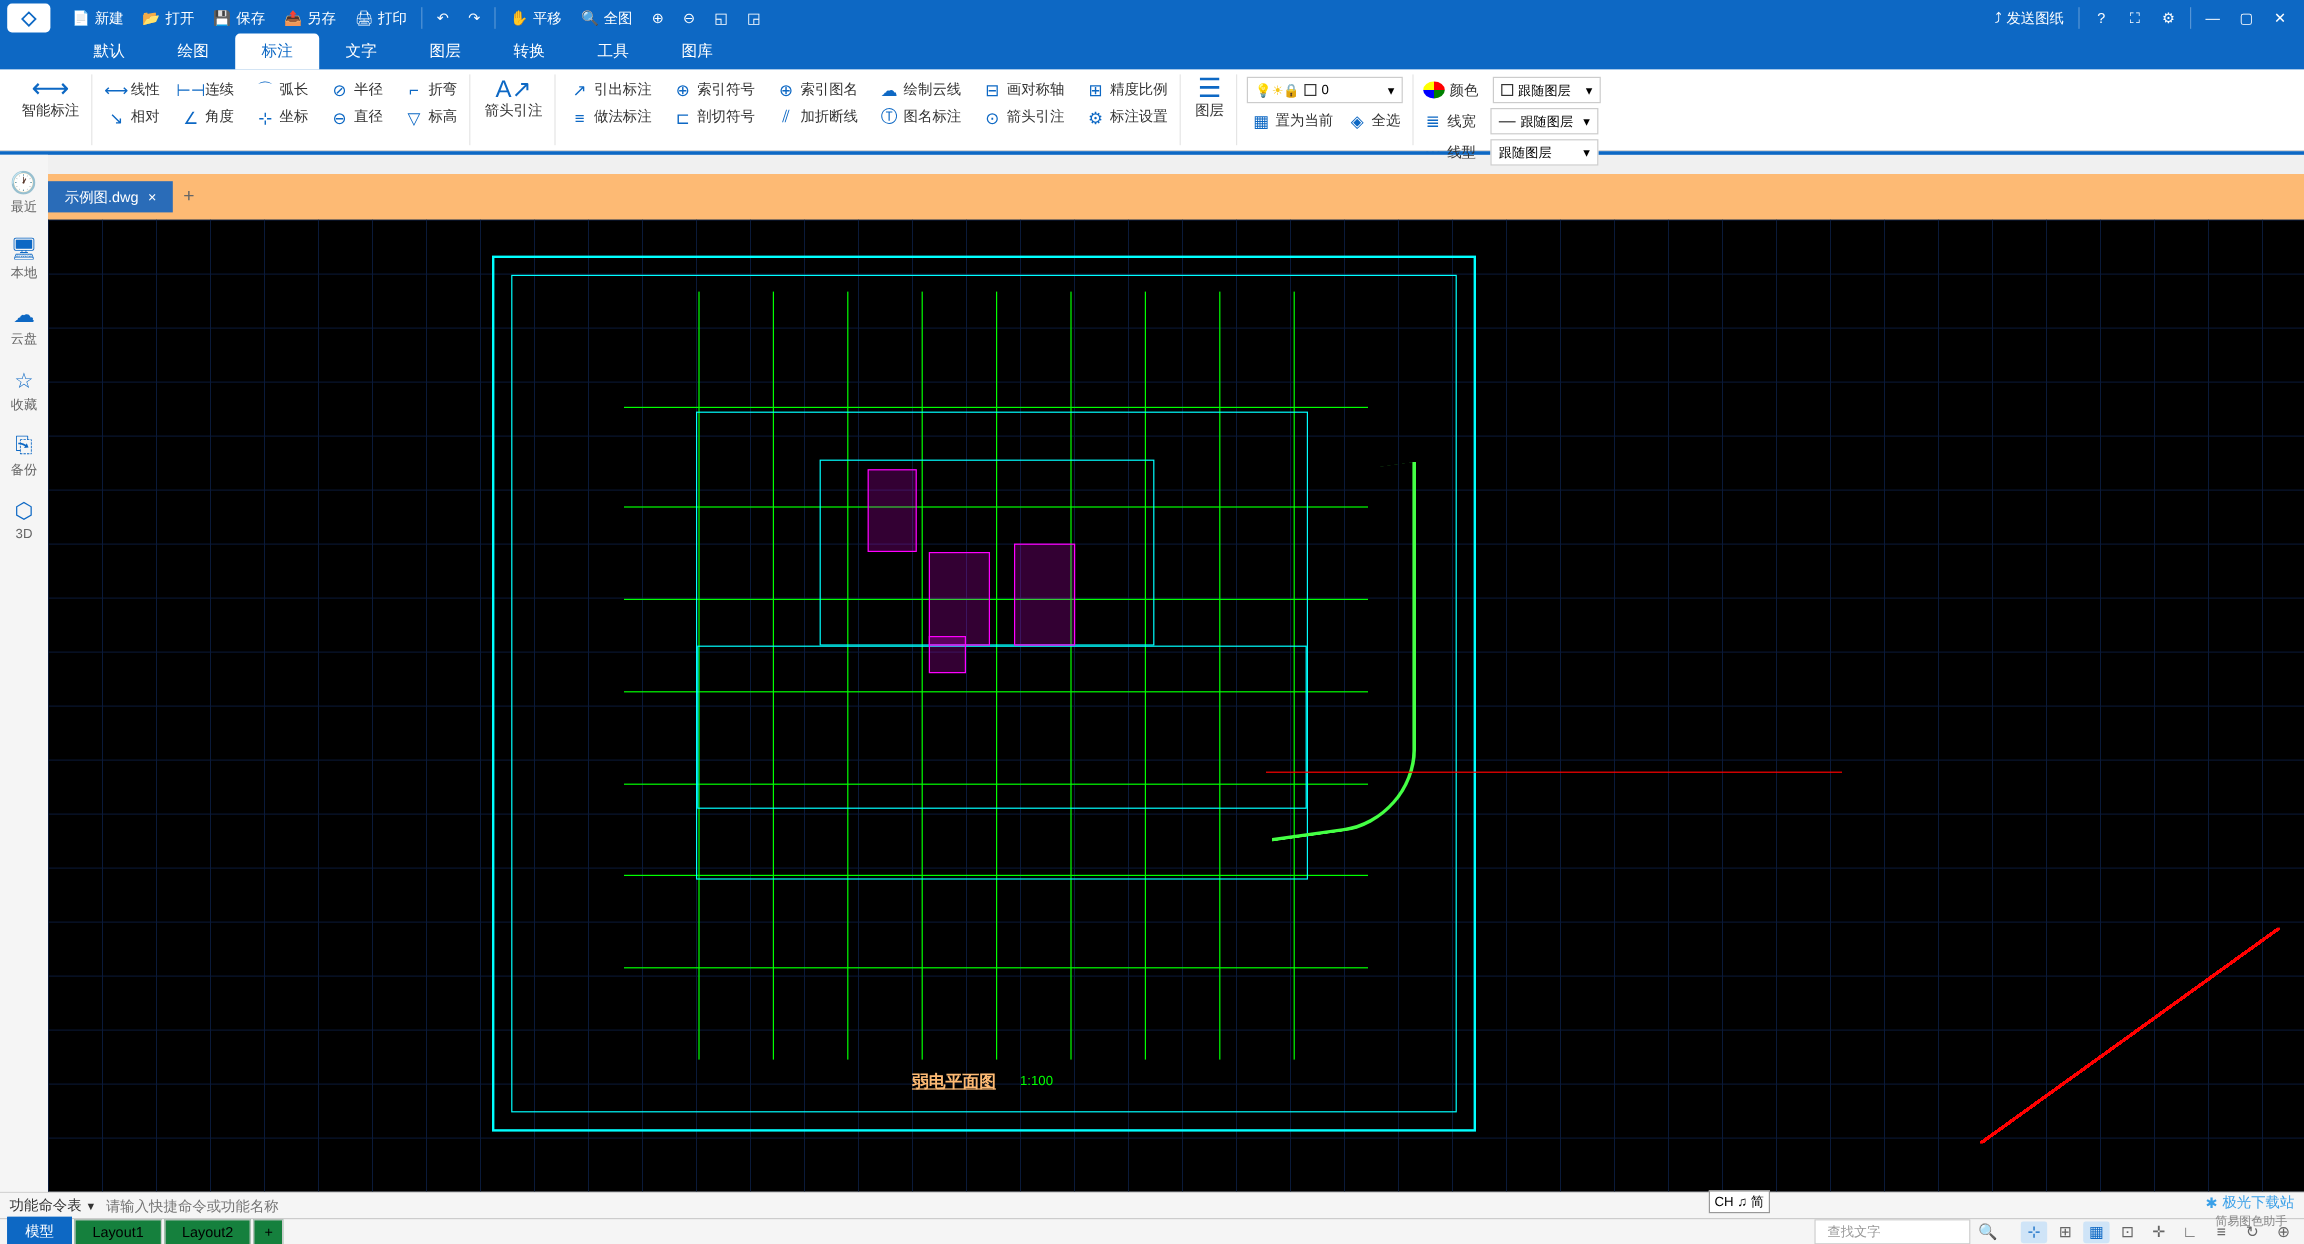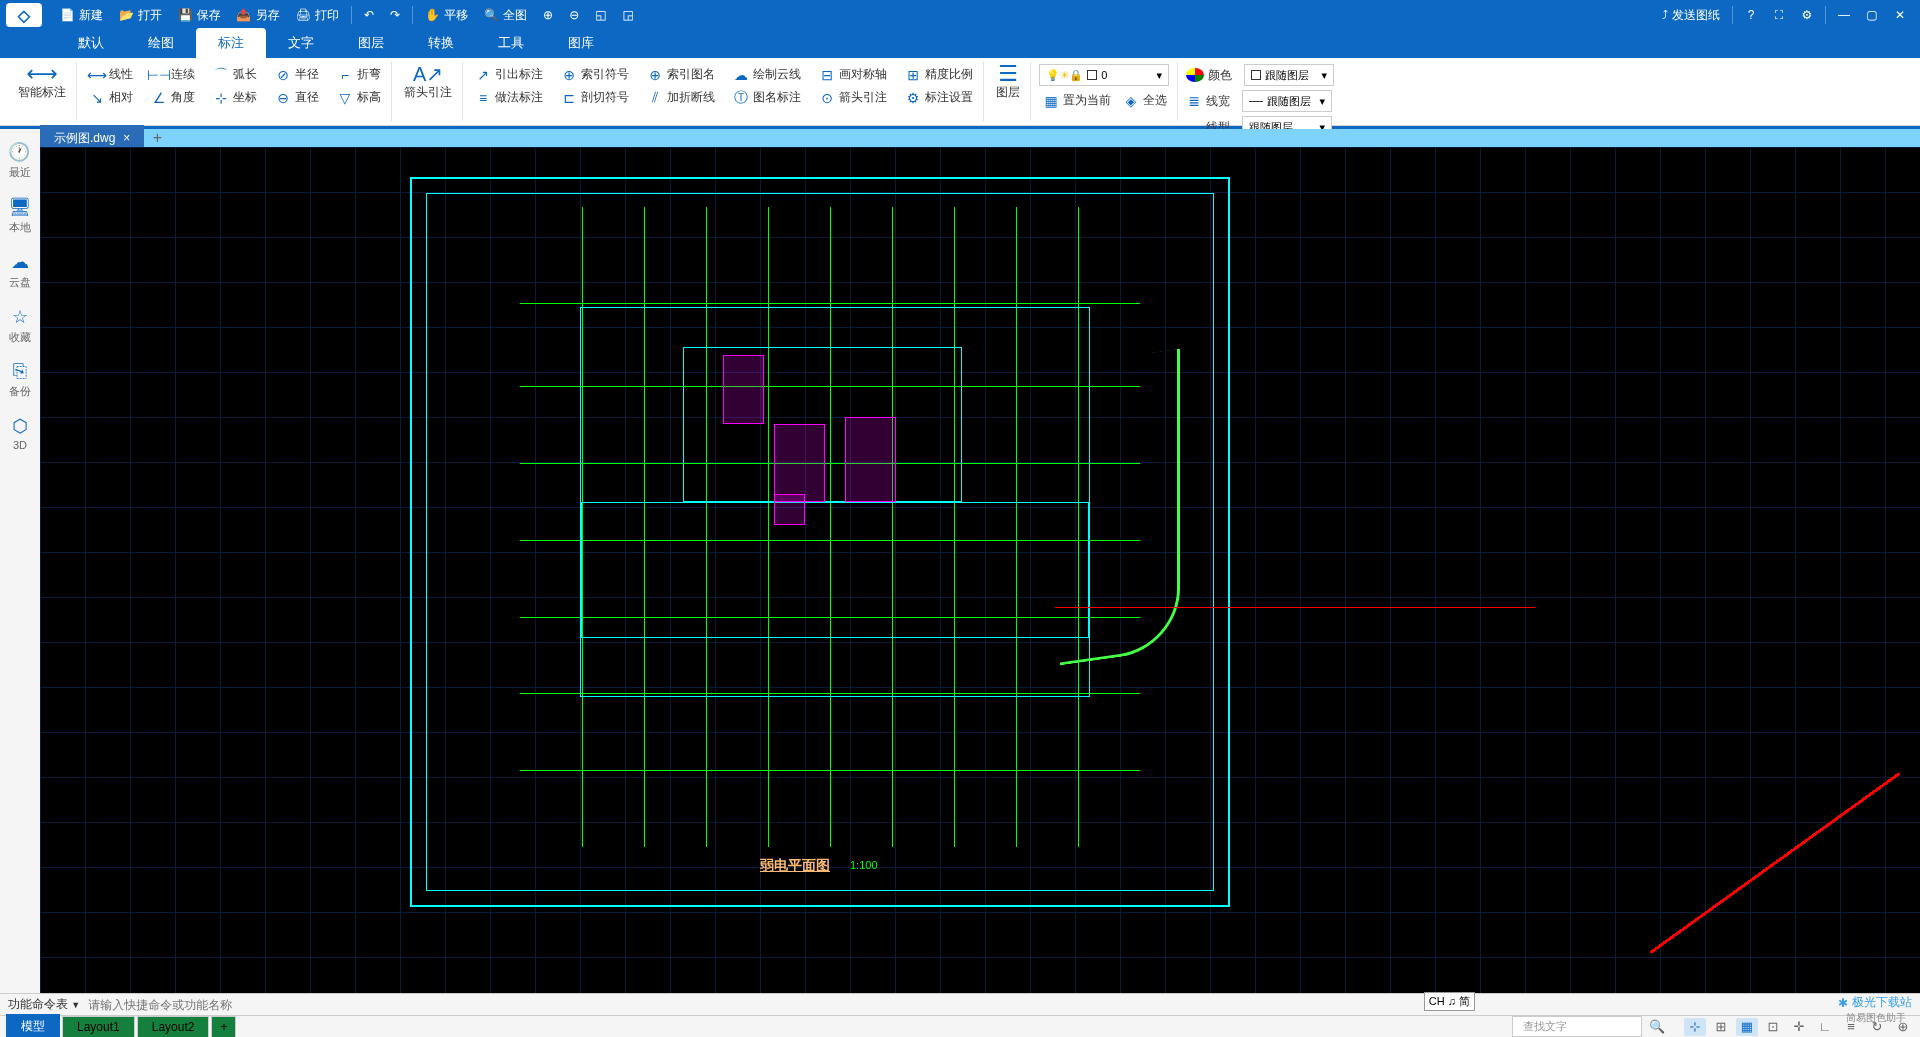--- a/index.html
+++ b/index.html
@@ -22,21 +22,21 @@
 .layer-panel { display: flex; flex-direction: column; gap: 4px; padding: 2px 6px; border-right: 1px solid #e5e5e5; }
 .layer-row { display: flex; align-items: center; gap: 4px; }
 .layer-select { border: 1px solid #ccc; height: 22px; padding: 0 6px; font-size: 11px; display: flex; align-items: center; background: #fff; }
 .layer-select.w1 { width: 130px; }
 .layer-select.w2 { width: 90px; }
 .main-area { display: flex; height: calc(1037px - 30px - 28px - 68px - 22px - 22px); background: #f0f0f0; border-top: 3px solid #0d68c4; }
 .sidebar { width: 40px; background: #f5f5f5; display: flex; flex-direction: column; align-items: center; padding-top: 8px; gap: 8px; }
 .side-item { display: flex; flex-direction: column; align-items: center; gap: 2px; color: #666; cursor: pointer; padding: 4px; font-size: 11px; }
 .side-icon { font-size: 18px; color: #0d68c4; }
 .doc-area { flex: 1; display: flex; flex-direction: column; }
-.doc-tabs { height: 18px; background: #7dd3fc; display: flex; align-items: center; }
+.doc-tabs { height: 38px; background: #fdba74; display: flex; align-items: center; margin-top: 16px; }
 .doc-tab { height: 26px; padding: 0 14px; display: flex; align-items: center; gap: 8px; background: #2a6cb8; color: #fff; font-size: 12px; }
 .doc-tab .close { cursor: pointer; }
 .doc-add { width: 26px; height: 26px; display: flex; align-items: center; justify-content: center; cursor: pointer; color: #666; font-size: 16px; }
 .canvas { flex: 1; background: #000; position: relative; overflow: hidden; }
 .grid { position: absolute; inset: 0; background-image: linear-gradient(#0a1a3a 1px, transparent 1px), linear-gradient(90deg, #0a1a3a 1px, transparent 1px); background-size: 45px 45px; }
 .drawing-frame { position: absolute; left: 370px; top: 30px; width: 820px; height: 730px; border: 2px solid #00ffff; }
 .drawing-inner { position: absolute; inset: 14px; border: 1px solid #00ffff; }
 .floorplan { position: absolute; left: 480px; top: 60px; width: 620px; height: 640px; }
 .fp-gridmarks { position:absolute; inset:0; }
 .fp-vline { position:absolute; top:0; bottom:0; width:1px; background:#00ff00; }

